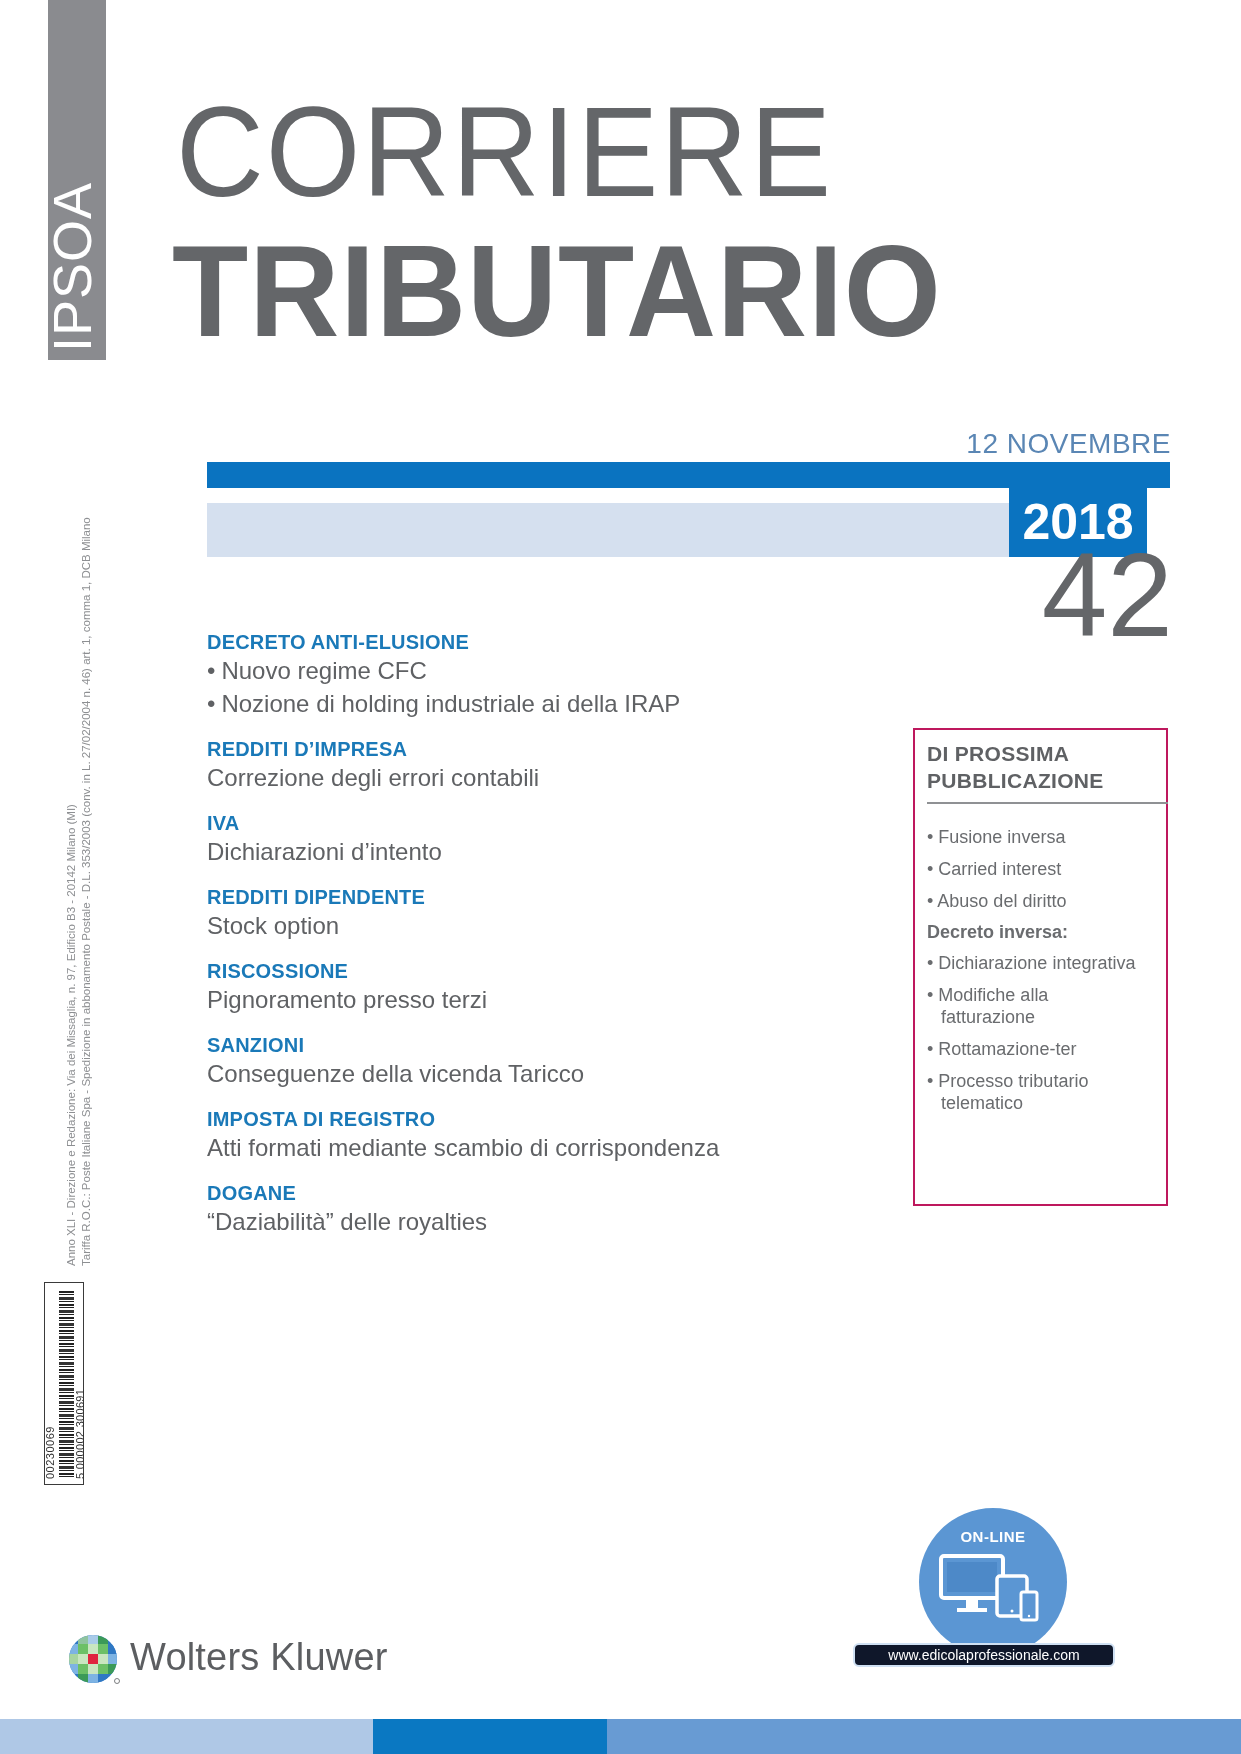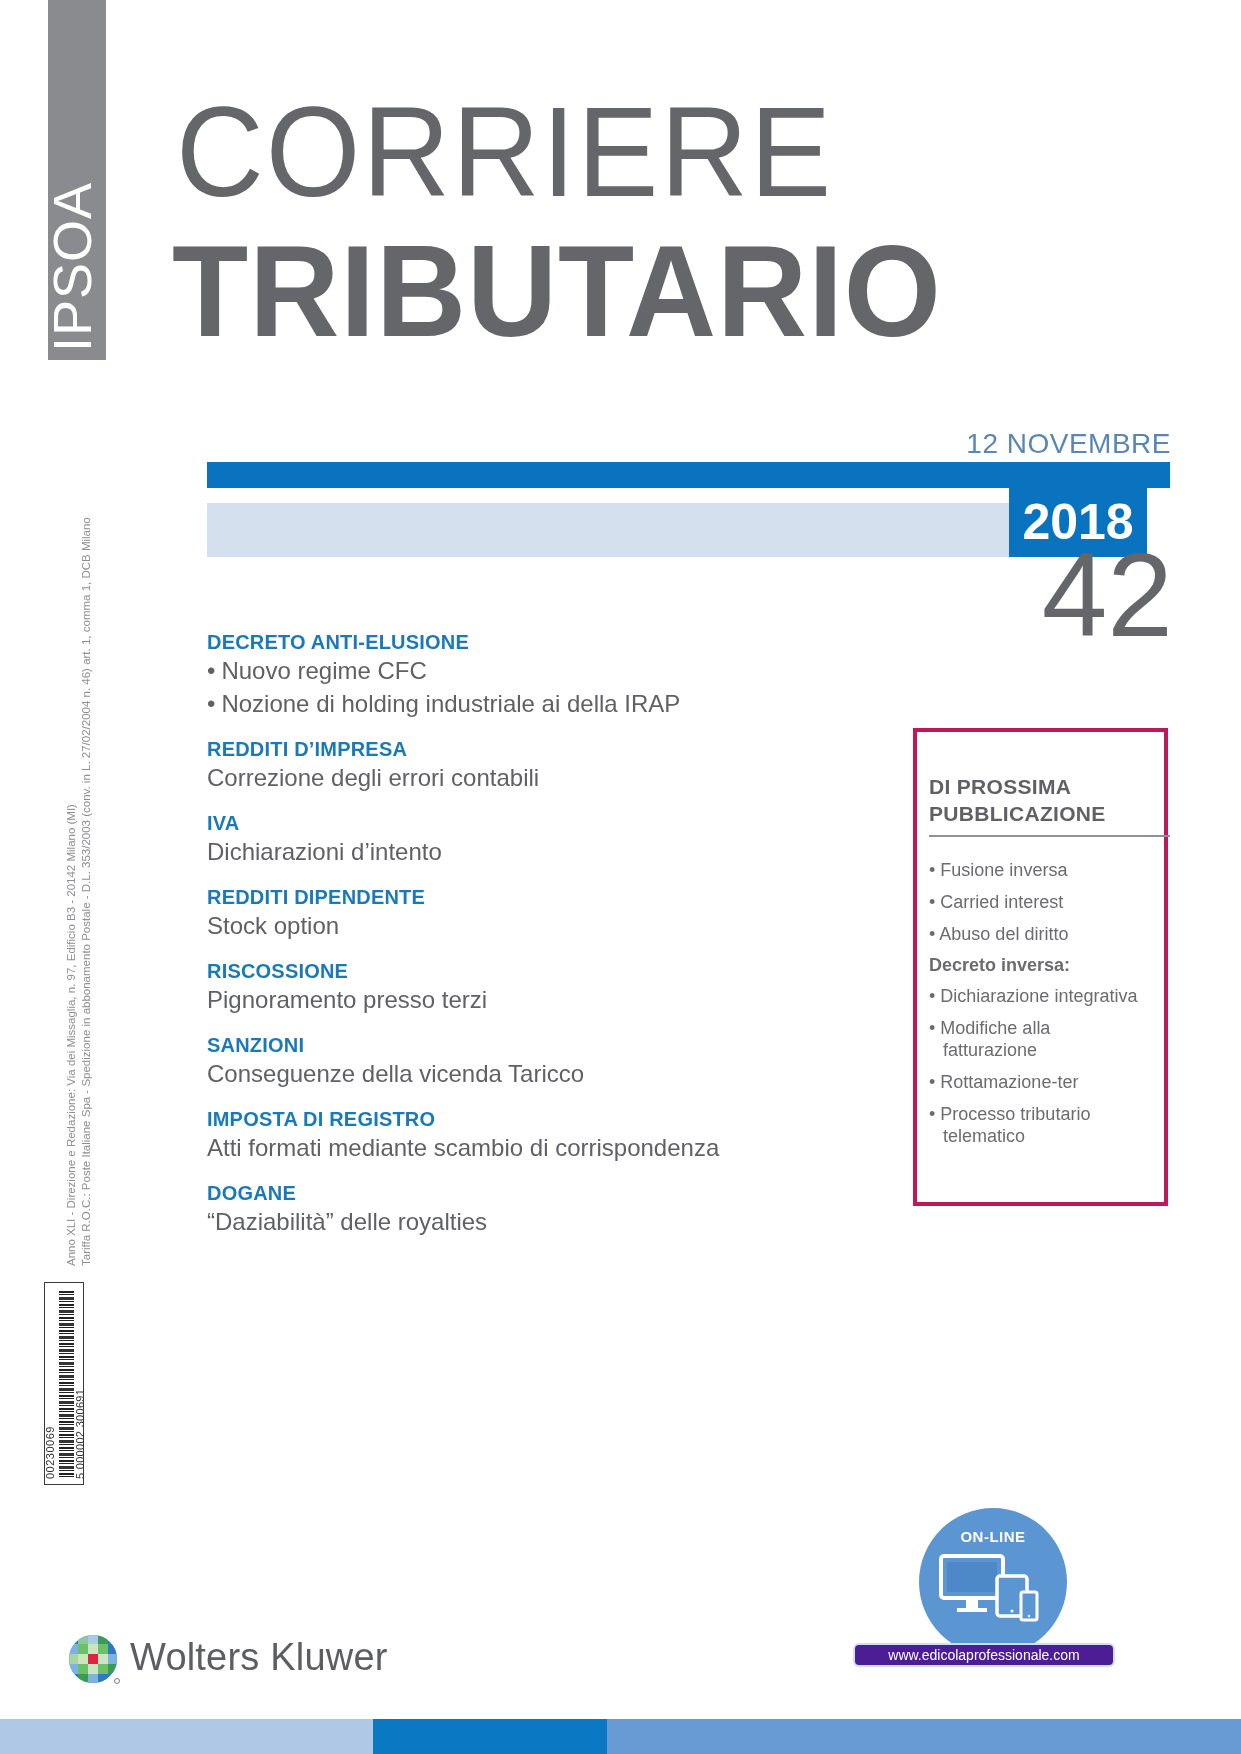--- a/index.html
+++ b/index.html
@@ -59,22 +59,22 @@
     color: #1a79b8; font-size: 20px; font-weight: bold; line-height: 24px; letter-spacing: 0.2px;
   }
   .toc-item {
     color: #5f6164; font-size: 24px; line-height: 33px;
   }
   .toc-item .bullet { margin-right: 6px; }
 
   
   #next-box {
     left: 913px; top: 728px; width: 255px; height: 478px;
-    border: 4px solid #be185d; box-sizing: border-box;
-    padding: 41px 0 0 12px;
+    border: 2px solid #be185d; box-sizing: border-box;
+    padding: 10px 0 0 12px;
   }
   #next-title {
     font-size: 21px; font-weight: bold; color: #5f6164; line-height: 27px;
     letter-spacing: 0.3px;
   }
   #next-rule { height: 2px; background: #8f9194; margin: 8px 0 22px 0; width: 241px; }
   .next-item { font-size: 18px; line-height: 22px; color: #6a6c6f; margin-bottom: 10px; padding-left: 14px; text-indent: -14px; }
   #next-subhead { font-size: 18px; font-weight: bold; color: #6a6c6f; margin: 4px 0 9px 0; }
 
   
@@ -113,21 +113,21 @@
     position: absolute; left: 66px; top: 0; width: 148px; height: 148px; border-radius: 50%;
     background: #5b96d3;
   }
   #online-label {
     position: absolute; left: 0; right: 0; top: 20px; text-align: center;
     color: #fff; font-size: 15px; font-weight: bold; letter-spacing: 0.5px;
   }
   #online-devices { position: absolute; left: 20px; top: 44px; }
   #online-url {
     position: absolute; left: 0; top: 135px; width: 262px; height: 24px;
-    background: #4c1d95; border: 2px solid #cfe0f3; border-radius: 6px; box-sizing: border-box;
+    background: #0f172a; border: 2px solid #cfe0f3; border-radius: 6px; box-sizing: border-box;
     color: #fff; font-size: 14px; text-align: center; line-height: 20px;
   }
 
   
   #wk-logo { left: 68px; top: 1632px; width: 360px; height: 60px; }
   #wk-globe { position: absolute; left: 0; top: 2px; width: 52px; height: 52px; }
   #wk-name {
     position: absolute; left: 62px; top: 4px; font-size: 38px; color: #5c5e61;
     letter-spacing: 0.2px; white-space: nowrap;
   }

